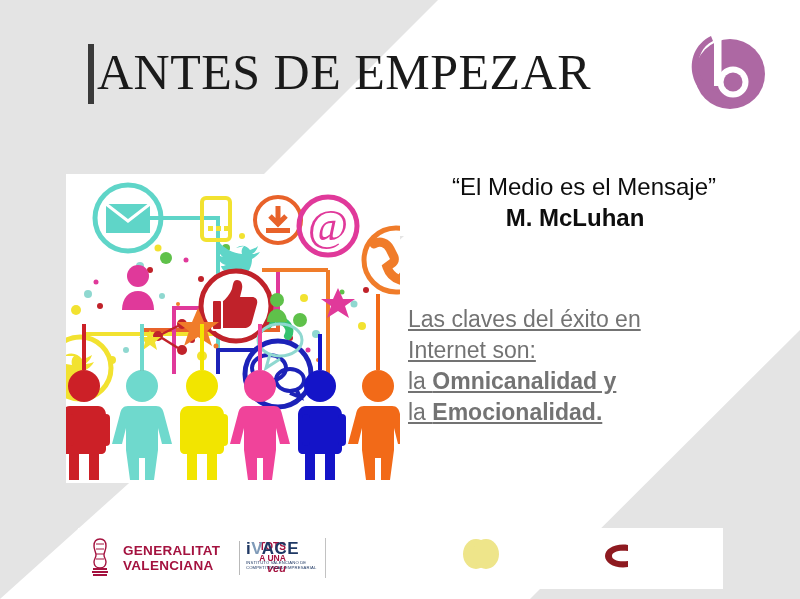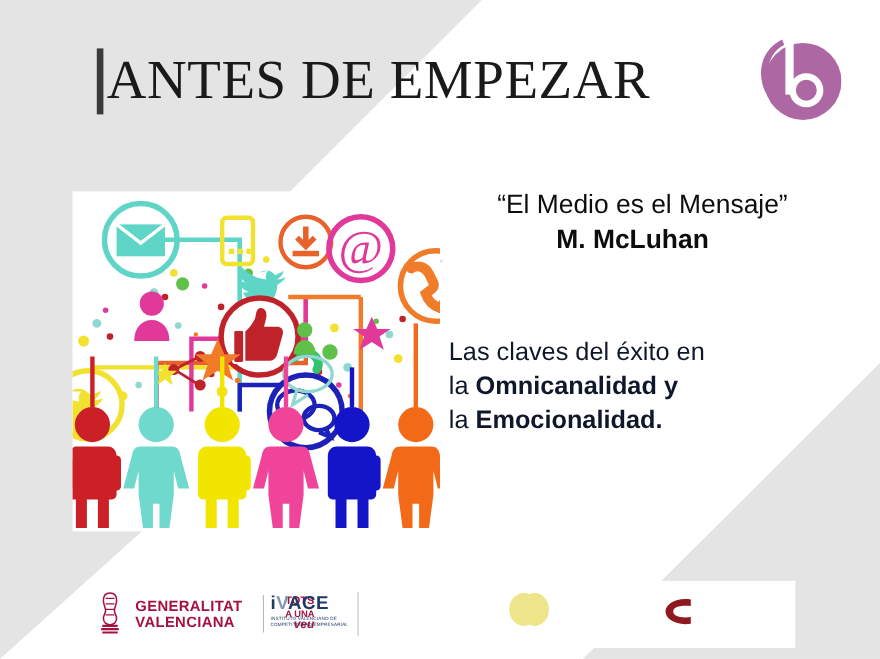--- a/index.html
+++ b/index.html
@@ -75,22 +75,23 @@
     text-align:center;white-space:nowrap;
   }
   #quote-author{
     font-size:24px;line-height:32px;color:#0d0d0d;
     font-weight:bold;text-align:center;padding-right:18px;
   }
   #keys-block{
     position:absolute;left:408px;top:304px;width:360px;
   }
   .keys-line{
-    font-size:23px;line-height:31px;color:#0f172a;
+    font-size:23px;line-height:31px;color:#737373;
     white-space:nowrap;
+    text-decoration:underline;
   }
   .keys-line b{font-weight:bold;}
 
   
   #footer-band{
     position:absolute;left:78px;top:528px;
     width:645px;height:61px;background:#ffffff;
   }
   .footer-logos{
     position:relative;width:100%;height:100%;
@@ -403,20 +404,23 @@
   <div id="quote-block">
     <div id="quote-text">“El Medio es el Mensaje”</div>
     <div id="quote-author">M. McLuhan</div>
   </div>
 
   <div id="keys-block">
     <div class="keys-line">
       <span>Las claves del éxito en</span>
     </div>
     <div class="keys-line">
+      <span>Internet son:</span>
+    </div>
+    <div class="keys-line">
       <span>la </span><b>Omnicanalidad y</b>
     </div>
     <div class="keys-line">
       <span>la </span><b>Emocionalidad.</b>
     </div>
   </div>
 
   <div id="footer-band">
     <div class="footer-logos">
 

